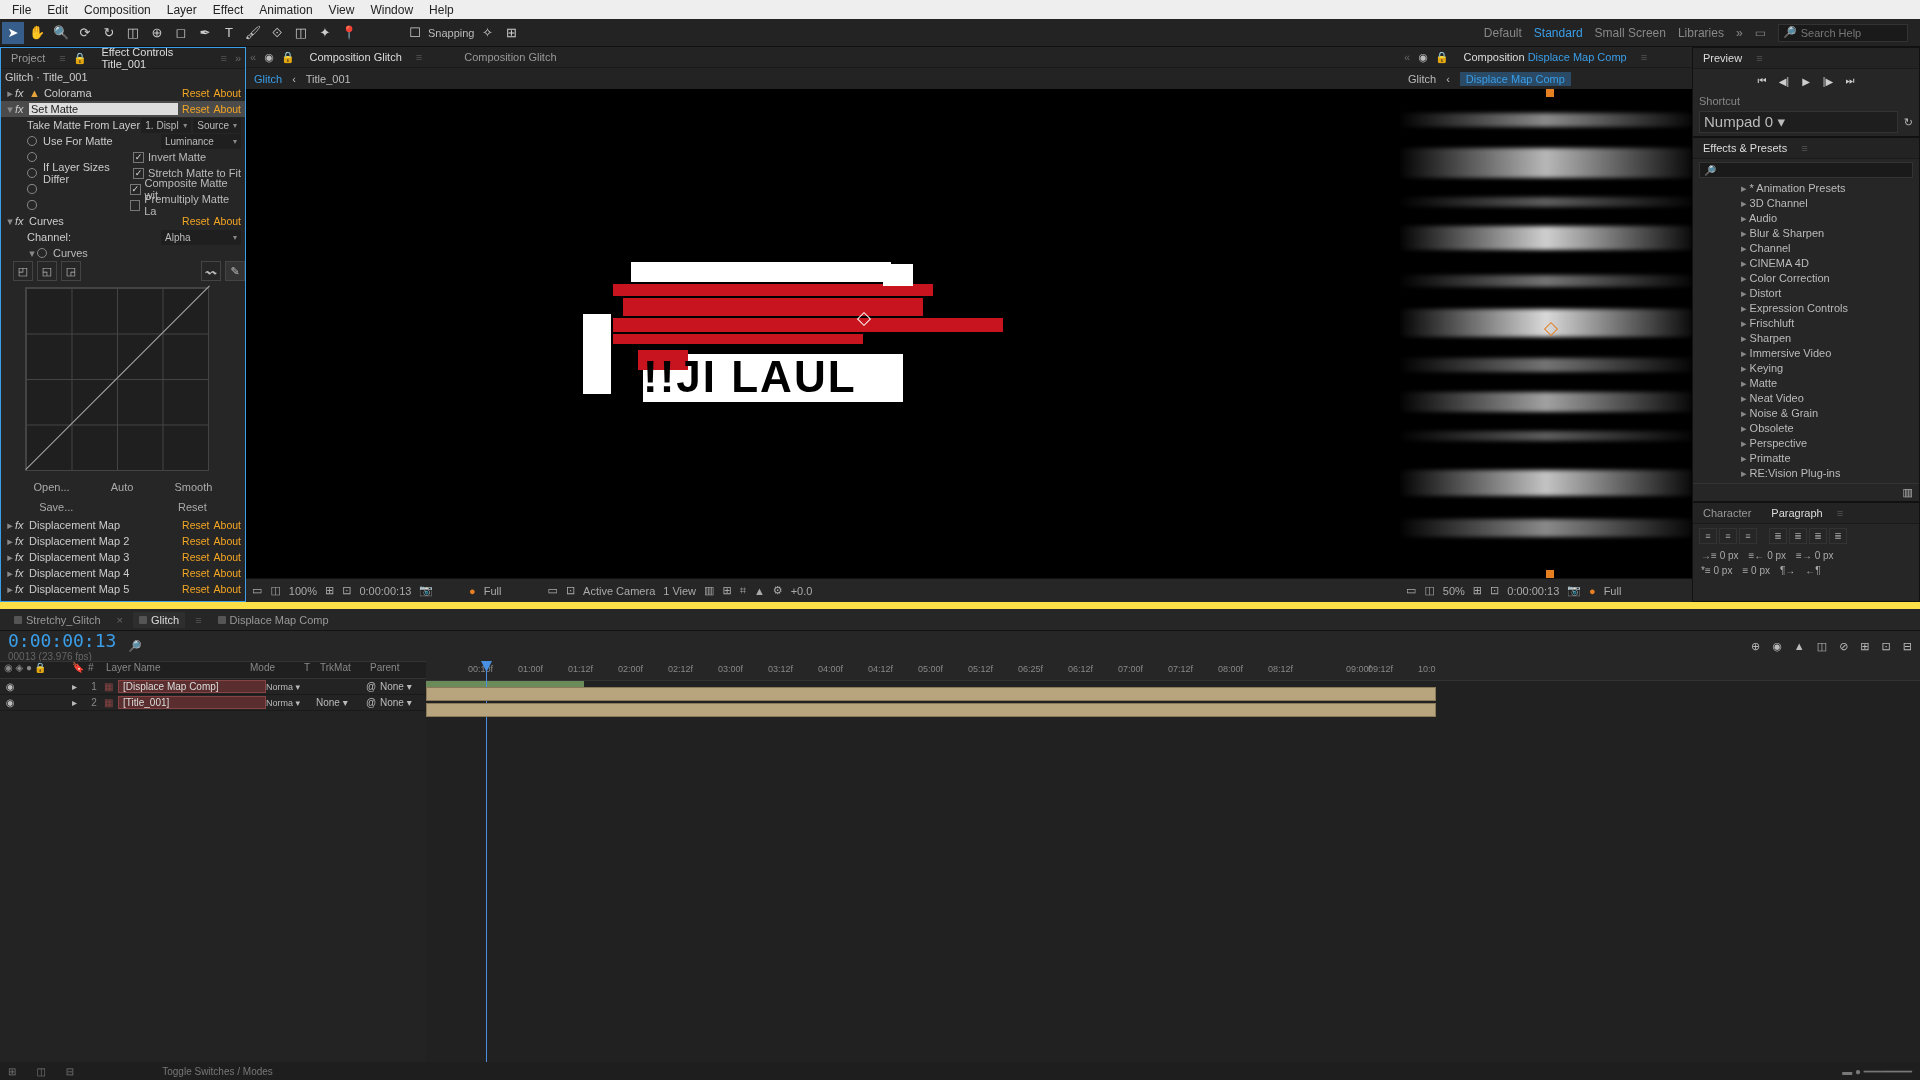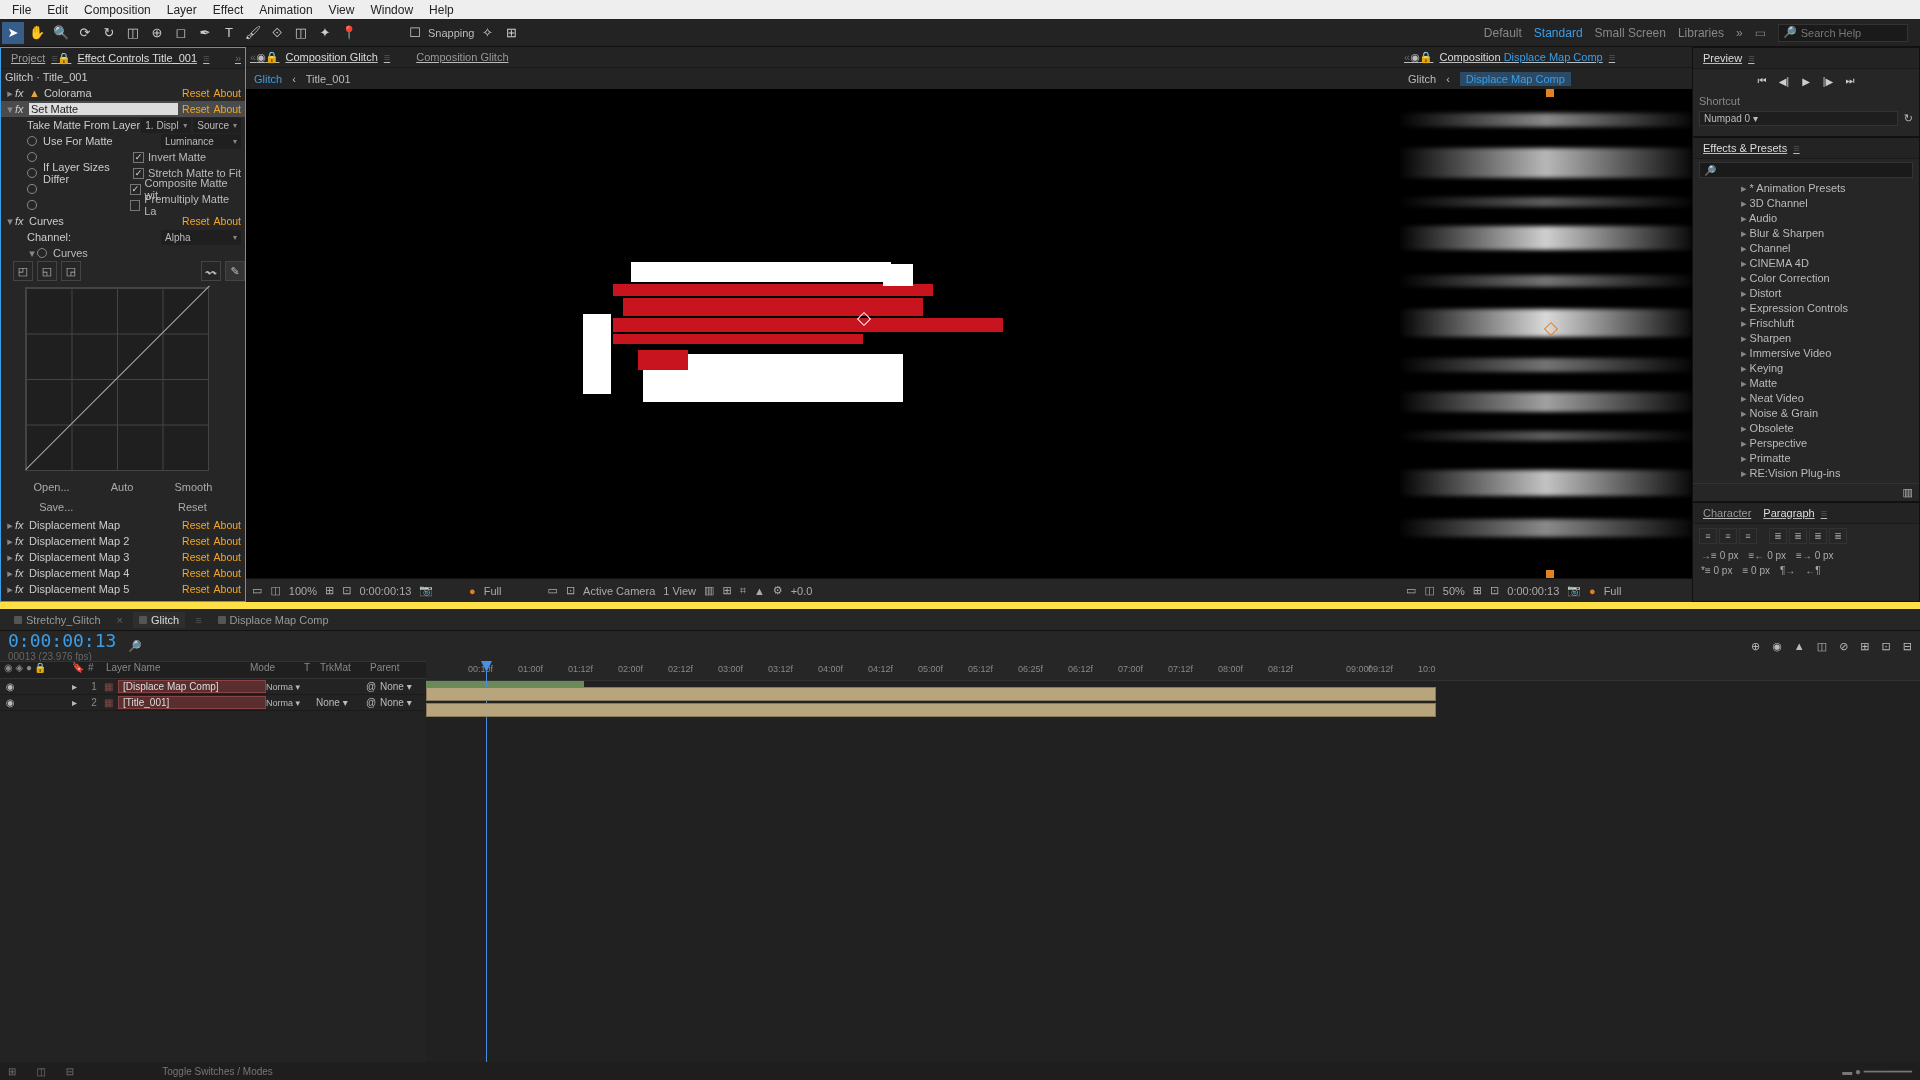--- a/index.html
+++ b/index.html
@@ -15,21 +15,21 @@
 .tool-btn.active { background:#375e8a; color:#fff; }
 .toolbar-right { margin-left:auto; display:flex; align-items:center; gap:12px; padding-right:10px; font-size:12px; color:#888; }
 .toolbar-right .active-ws { color:#3a9ee8; }
 .search-help { width:130px; height:18px; background:#1a1a1a; border:1px solid #333; color:#777; padding:0 4px; font-size:11px; display:flex; align-items:center;}
 
 
 .main { display:grid; grid-template-columns:246px 1fr 292px 228px; grid-template-rows:555px 1fr; height:calc(1080px - 19px - 28px); }
 
 
 .panel { background:#262626; border:1px solid #111; display:flex; flex-direction:column; overflow:hidden;}
-.panel-hdr { height:21px; background:#232323; display:flex; align-items:center; font-size:11px; padding:0 4px; border-bottom:1px solid #1a1a1a;text-decoration:underline;}
+.panel-hdr { height:21px; background:#232323; display:flex; align-items:center; font-size:11px; padding:0 4px; gap:8px; border-bottom:1px solid #1a1a1a;}
 .panel-tab { padding:2px 6px; color:#999;}
 .panel-tab.active { color:#ddd;}
 .panel-body { flex:1; overflow:auto; }
 
 
 .ec { font-size:11px; }
 .ec-title { padding:2px 4px; color:#ccc; }
 .ec-row { display:flex; align-items:center; padding:1px 4px; height:16px; }
 .ec-row.sel { background:#4b4b4b; color:#fff;}
 .tw { width:10px; text-align:center; color:#888;}
@@ -62,21 +62,21 @@
 .g-bar{position:absolute;background:#c8141e;}
 .g-bar.wht{background:#fff;}
 .view-footer{height:24px;background:#262626;display:flex;align-items:center;gap:8px;padding:0 6px;font-size:11px;color:#aaa;border-top:1px solid #111;}
 
 
 .right-stack{display:flex;flex-direction:column;gap:0;}
 .preview-panel{height:90px;}
 .transport{display:flex;justify-content:center;gap:6px;padding:4px;}
 .tbtn{width:16px;height:16px;display:flex;align-items:center;justify-content:center;font-size:10px;color:#ccc;}
 .shortcut-row{display:flex;align-items:center;gap:6px;padding:2px 6px;}
-.numpad{flex:1;background:#1e1e1e;padding:1px 4px;font-size:10px;color:#bbb;border:1px solid #333;}
+.numpad{flex:1;background:#1e1e1e;padding:1px 4px;font-size:15px;color:#bbb;border:1px solid #333;}
 
 .ep-list{font-size:11px;}
 .ep-item{padding:1px 8px;color:#bbb;margin-left:40px;}
 .ep-item::before{content:"▸ ";color:#888;}
 .ep-search{margin:3px 6px;height:16px;background:#1a1a1a;border:1px solid #333;display:flex;align-items:center;padding:0 4px;color:#666;font-size:10px;}
 
 .char-panel{height:100px;}
 .align-row{display:flex;gap:2px;padding:4px 6px;flex-wrap:wrap;}
 .al-btn{width:18px;height:16px;border:1px solid #333;display:flex;align-items:center;justify-content:center;font-size:9px;color:#aaa;}
 .px-row{display:flex;gap:10px;padding:2px 8px;font-size:10px;color:#aaa;}
@@ -340,20 +340,21 @@
         <div class="g-bar wht" style="left:0;top:60px;width:28px;height:80px"></div>
         <div class="g-bar" style="left:30px;top:30px;width:320px;height:12px"></div>
         <div class="g-bar" style="left:40px;top:44px;width:300px;height:18px"></div>
         <div class="g-bar wht" style="left:48px;top:8px;width:260px;height:20px"></div>
         <div class="g-bar" style="left:30px;top:64px;width:390px;height:14px"></div>
         <div class="g-bar" style="left:30px;top:80px;width:250px;height:10px"></div>
         <div class="g-bar wht" style="left:300px;top:10px;width:30px;height:22px"></div>
         <div class="g-bar wht" style="left:60px;top:100px;width:260px;height:48px"></div>
         <div class="g-bar" style="left:55px;top:96px;width:50px;height:20px"></div>
 
+        <div style="position:absolute;left:60px;top:98px;color:#000;font-size:44px;font-weight:900;letter-spacing:2px">!!JI LAUL</div>
         <div style="position:absolute;left:276px;top:60px;width:10px;height:10px;border:1px solid #fff;transform:rotate(45deg)"></div>
       </div>
     </div>
     <div class="view-footer">
       <span>▭</span>
       <span>◫</span>
       <span>100%</span>
       <span>⊞</span>
       <span>⊡</span>
       <span>0:00:00:13</span>

